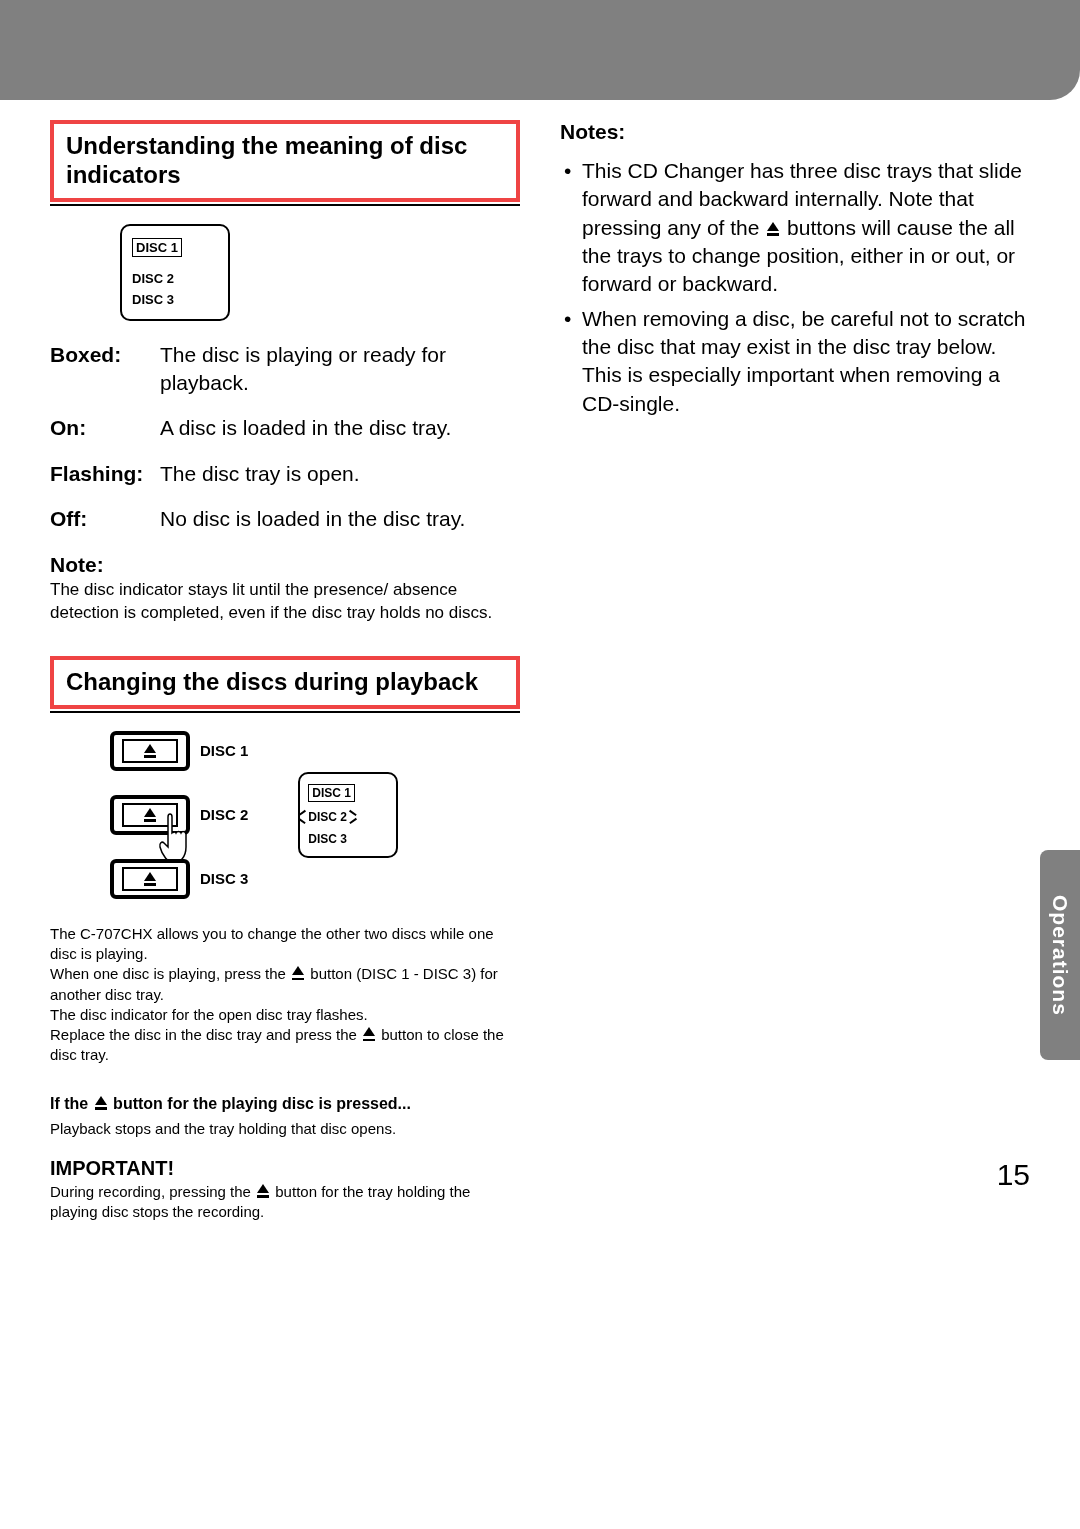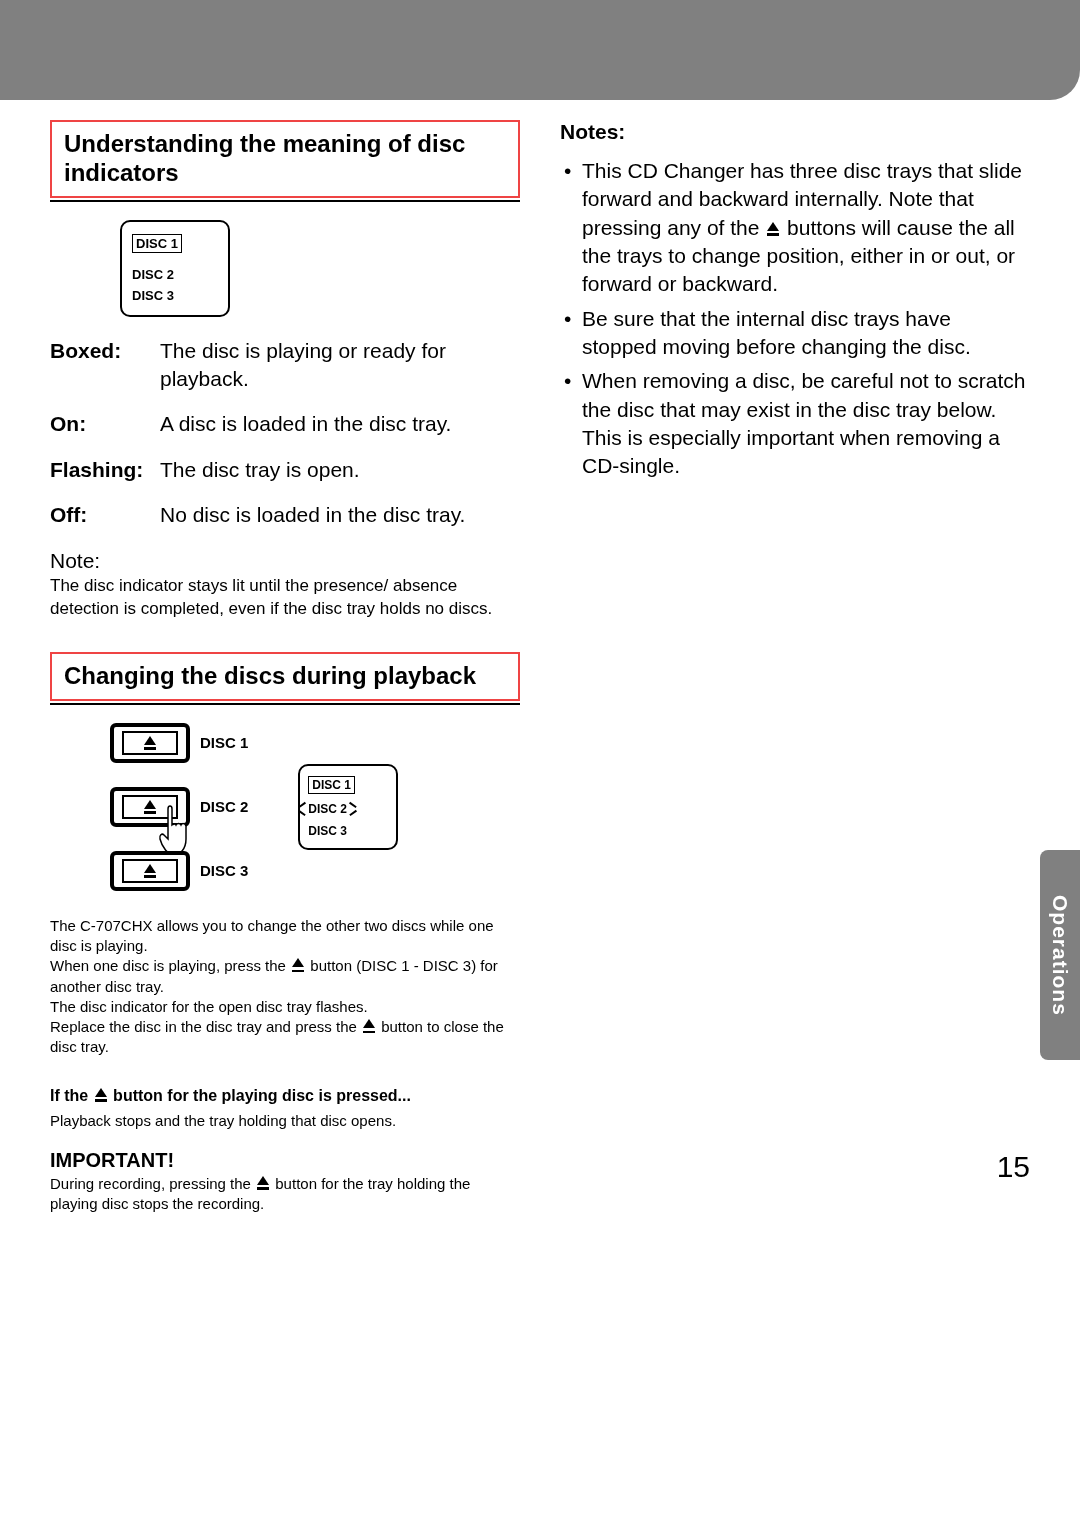--- a/index.html
+++ b/index.html
@@ -14,21 +14,21 @@
   .content {
     display: flex;
     padding: 20px 50px 0 50px;
     gap: 40px;
   }
   .col {
     flex: 1;
     min-width: 0;
   }
   .section-title-box {
-    border: 2px solid #ef4444;
+    border: 4px solid #ef4444;
     padding: 8px 20px 8px 12px;
     margin-bottom: 1px;
   }
   .section-title-box + hr.under {
     border:none;
     border-top: 2px solid #000;
     margin-top:2px;
     margin-bottom: 18px;
   }
   .section-title {
@@ -54,21 +54,21 @@
   }
   .display div { margin-bottom:6px; }
   .display div:last-child{margin-bottom:0;}
   .def-table {
     font-size: 21px;
     line-height:1.35;
     margin-bottom: 20px;
   }
   .def-table .row { display:flex;margin-top:17px; }
   .def-table .k { font-weight:700; width:110px; flex:none;}
-  .note-h { font-weight:400; font-size:21px; margin-bottom:2px;}
+  .note-h { font-weight:700; font-size:21px; margin-bottom:2px;}
   .para { font-size:17px; line-height:1.35; margin-bottom:11px;}
   .para-tight { font-size:15px; line-height:1.35; }
   .eject { display:inline-block; position:relative; width:16px; height:14px; vertical-align:-1px;}
   .eject::before{
     content:""; position:absolute; left:2px; top:0;
     border-left:6px solid transparent;
     border-right:6px solid transparent;
     border-bottom:9px solid #000;
   }
   .eject::after{
@@ -261,21 +261,20 @@
         <span>During recording, pressing the </span><span class="eject"></span><span> button for the tray holding the playing disc stops the recording.</span>
       </div>
     </div>
 
     <div class="col">
       <div class="notes-h">Notes:</div>
       <ul class="notes">
         <li>
           <span>This CD Changer has three disc trays that slide forward and backward internally. Note that pressing any of the </span><span class="eject"></span><span> buttons will cause the all the trays to change position, either in or out, or forward or backward.</span>
         </li>
-        <li>Be sure that the internal disc trays have stopped moving before changing the disc.</li>
         <li>When removing a disc, be careful not to scratch the disc that may exist in the disc tray below. This is especially important when removing a CD-single.</li>
       </ul>
     </div>
   </div>
 
   <div class="side-tab">
     <span>Operations</span>
   </div>
 
   <div class="page-num">15</div>

